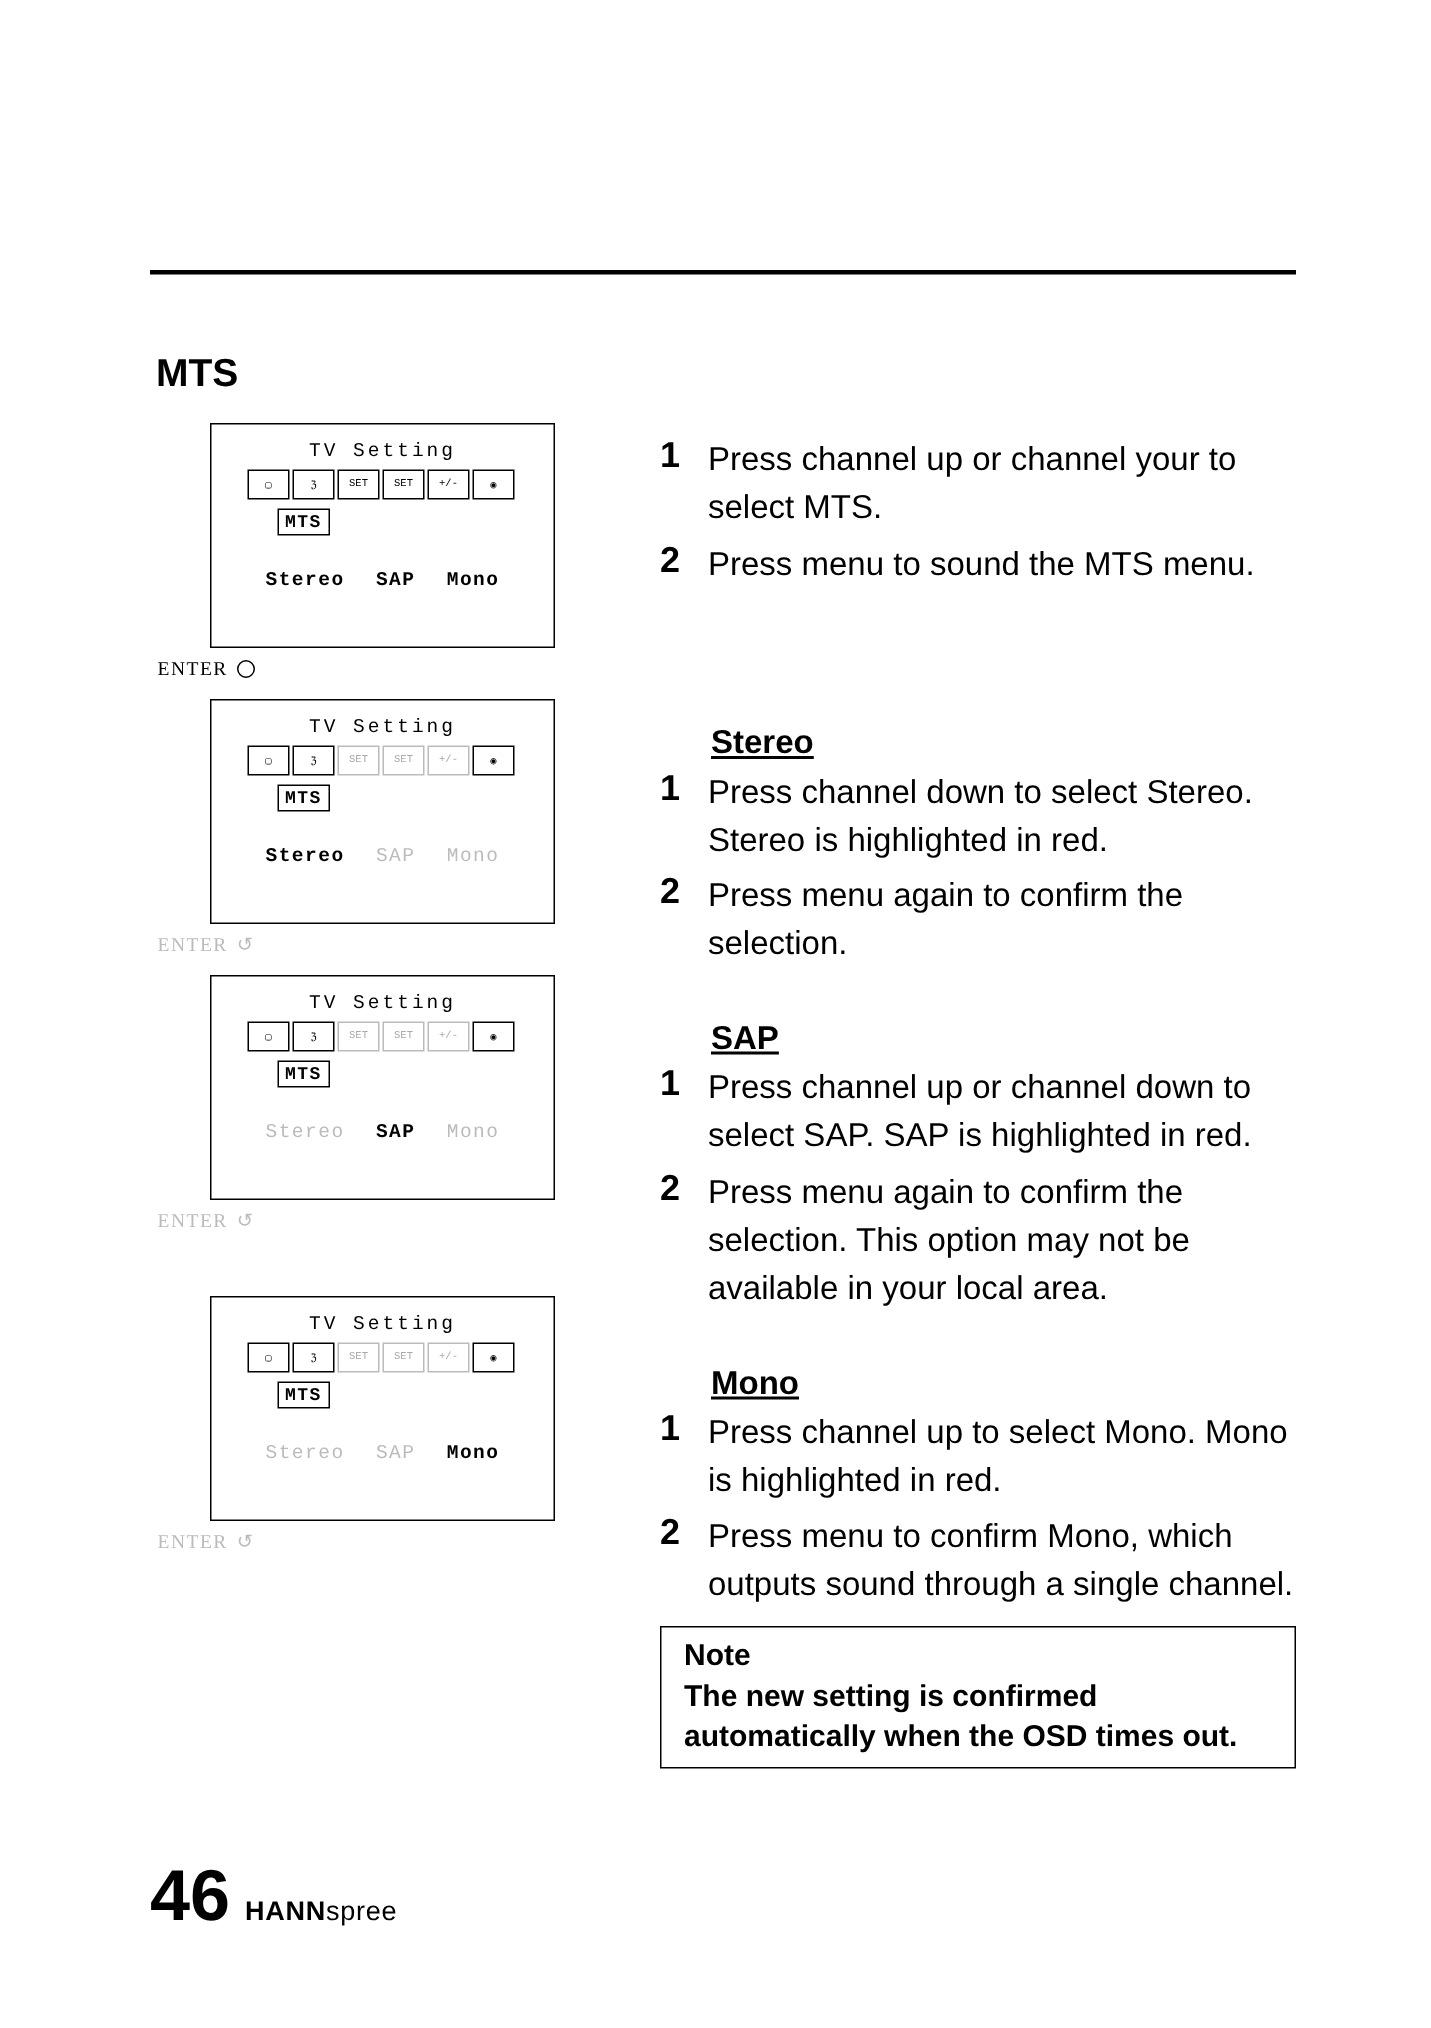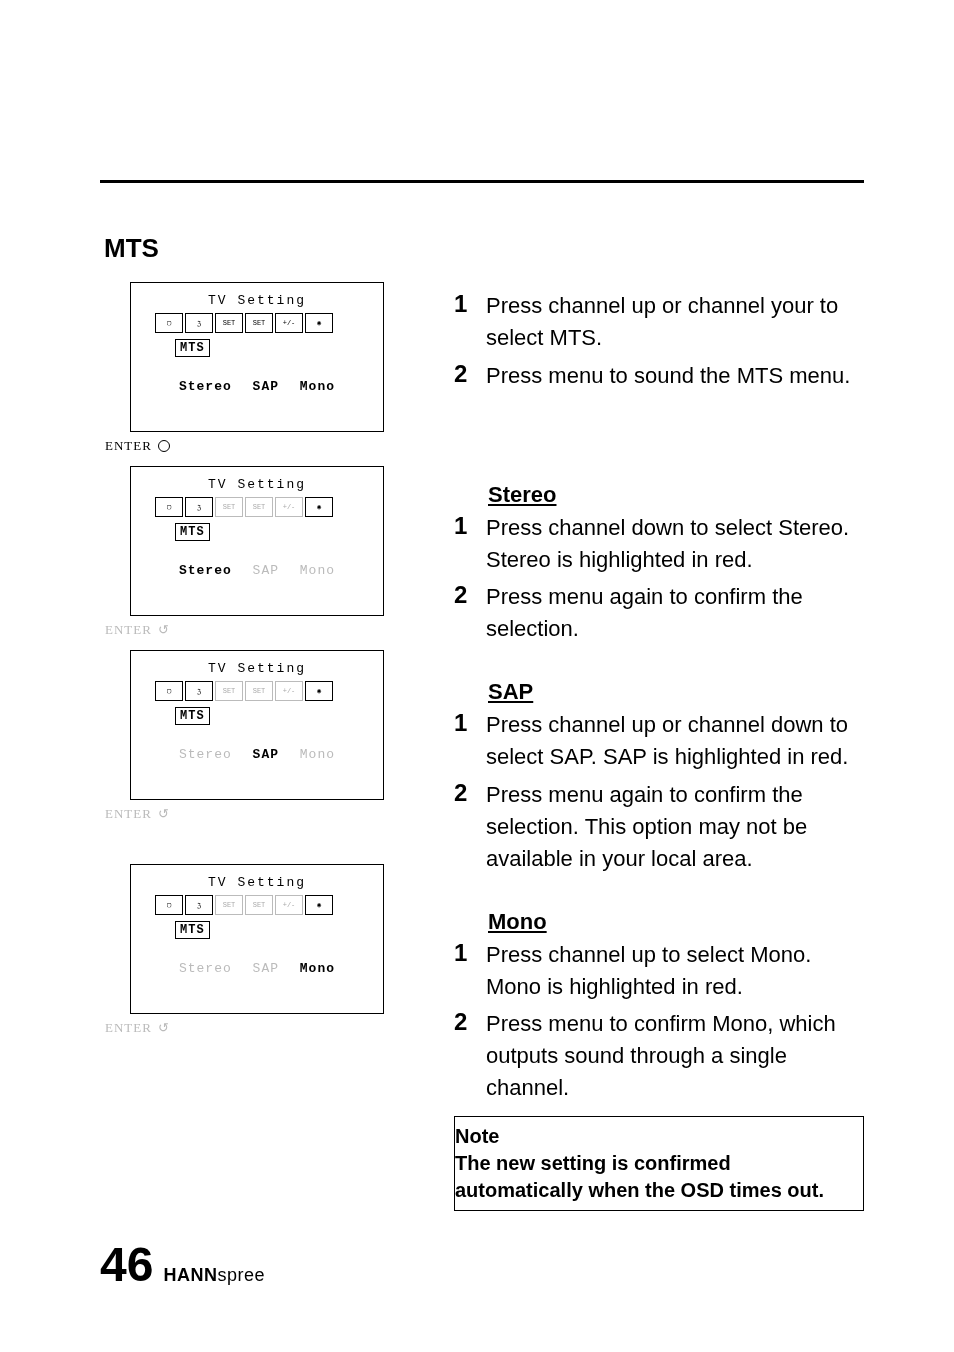--- a/index.html
+++ b/index.html
@@ -33,26 +33,26 @@
       flex: 0 0 270px;
       display: flex;
       flex-direction: column;
     }
     .right-col {
       flex: 1;
       padding-top: 8px;
     }
     .osd-block { margin-bottom: 12px; }
     .osd-frame {
-      width: 254px;
+      width: 230px;
       height: 150px;
       border: 1.5px solid #000;
       position: relative;
       background: #fff;
-      margin-left: 30px;
+      margin-left: 40px;
     }
     .tv-title {
       position: absolute;
       top: 10px;
       left: 0; right: 0;
       text-align: center;
       font-family: "Courier New", monospace;
       font-size: 13px;
       letter-spacing: 2px;
     }
@@ -113,21 +113,21 @@
     .group { margin-bottom: 28px; }
     .group-heading {
       font-size: 22px;
       font-weight: bold;
       text-decoration: underline;
       margin-bottom: 4px;
       margin-left: 34px;
     }
     .note-box {
       border: 1.5px solid #000;
-      padding: 6px 0;
+      padding: 6px 15px;
       font-size: 20px;
       font-weight: bold;
       line-height: 1.35;
       margin-top: 6px;
     }
     .footer {
       position: absolute;
       left: 100px;
       bottom: 60px;
       display: flex;

